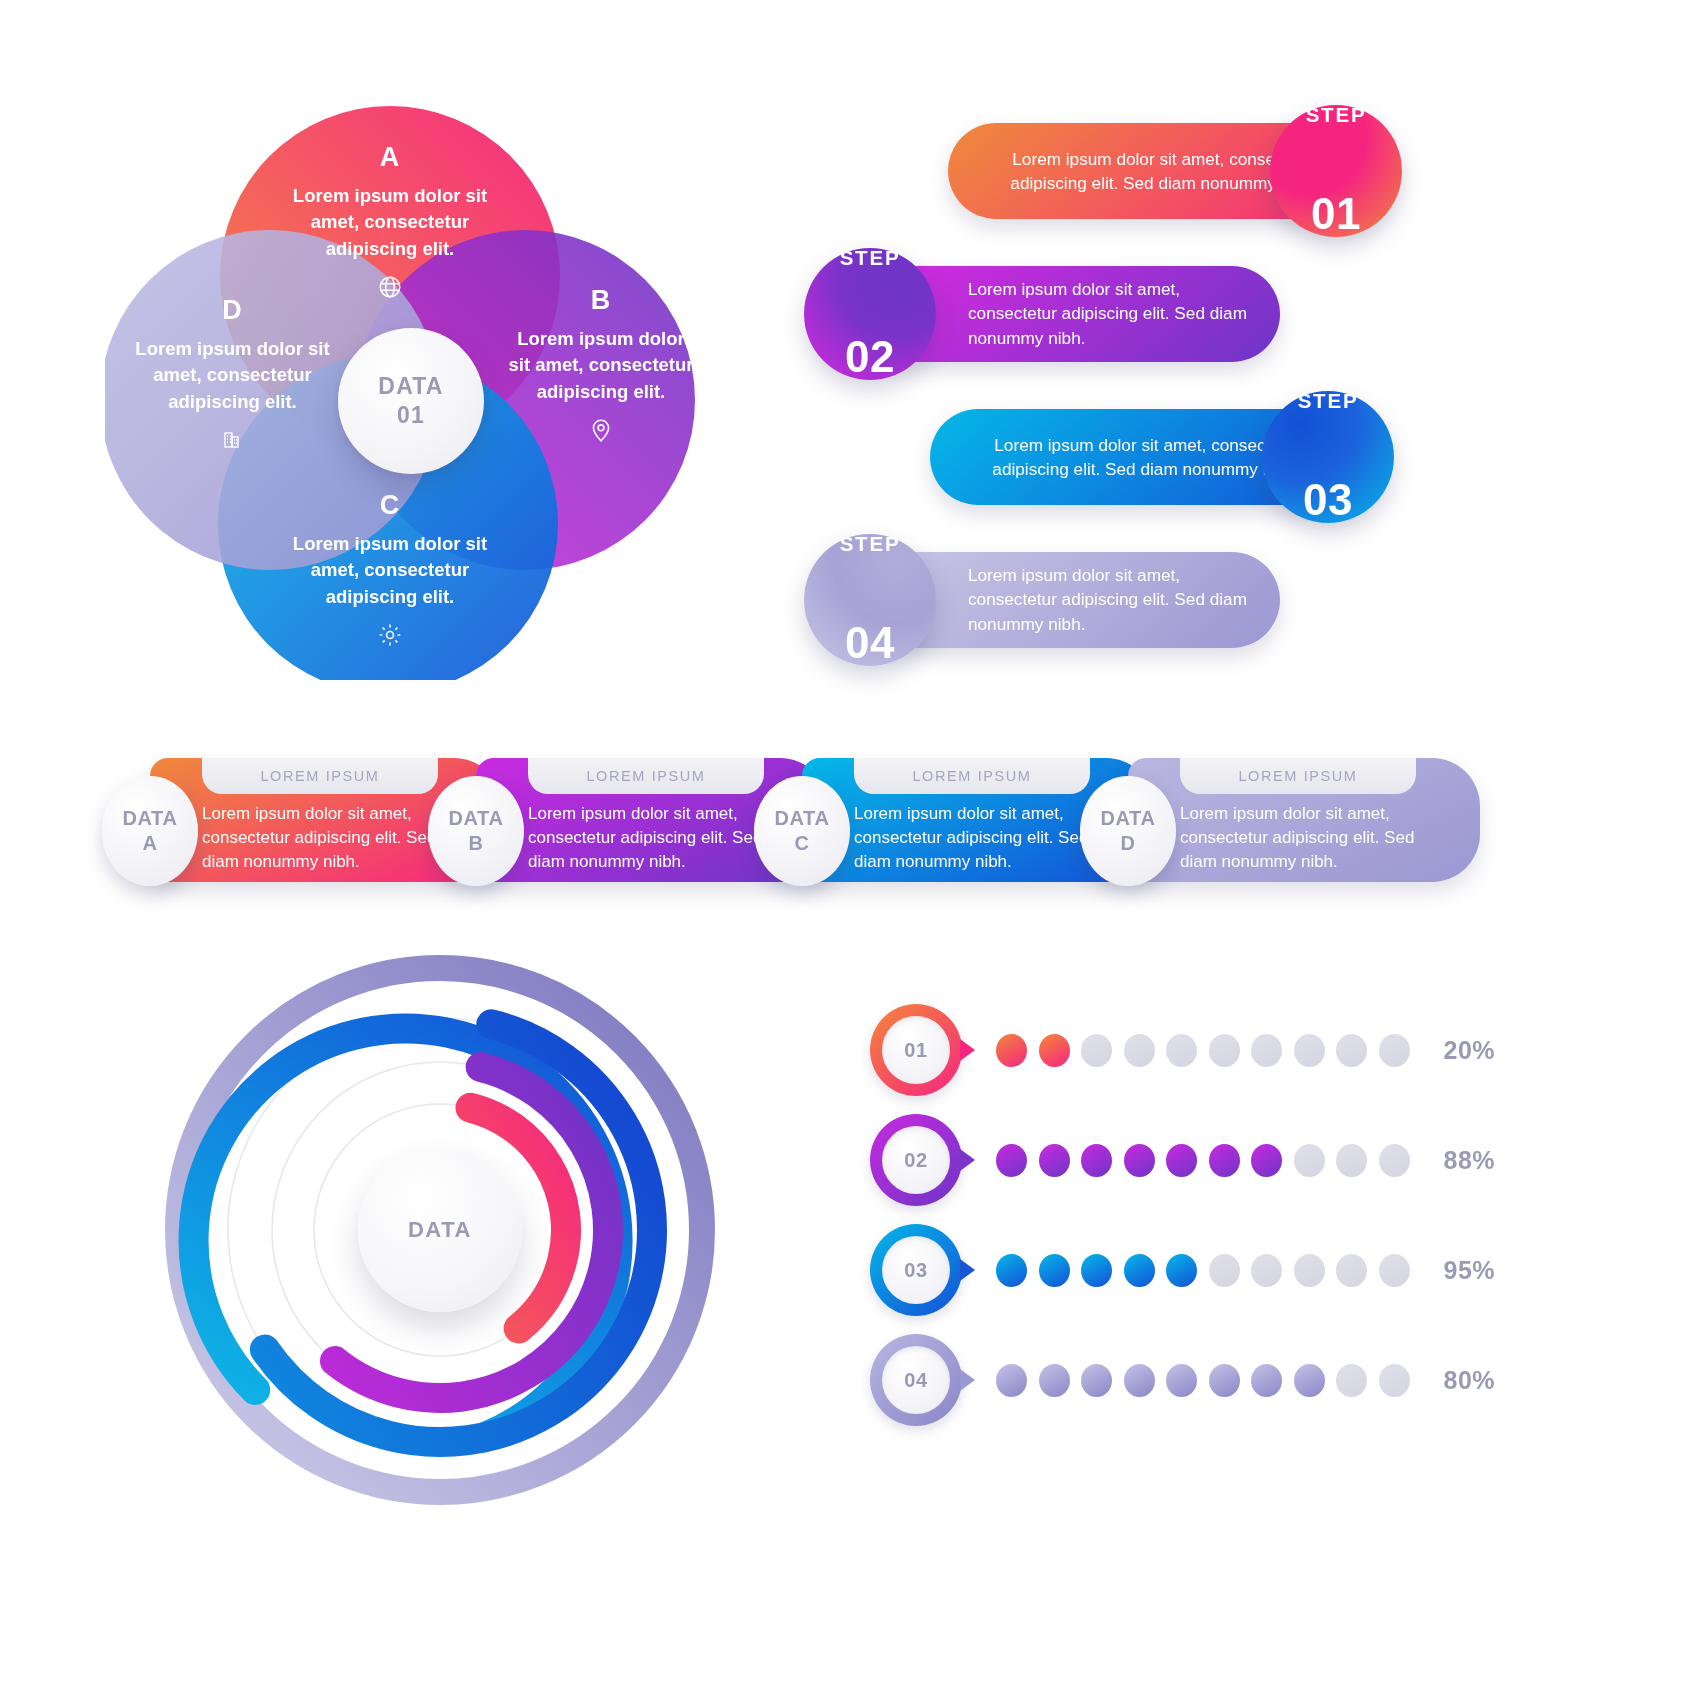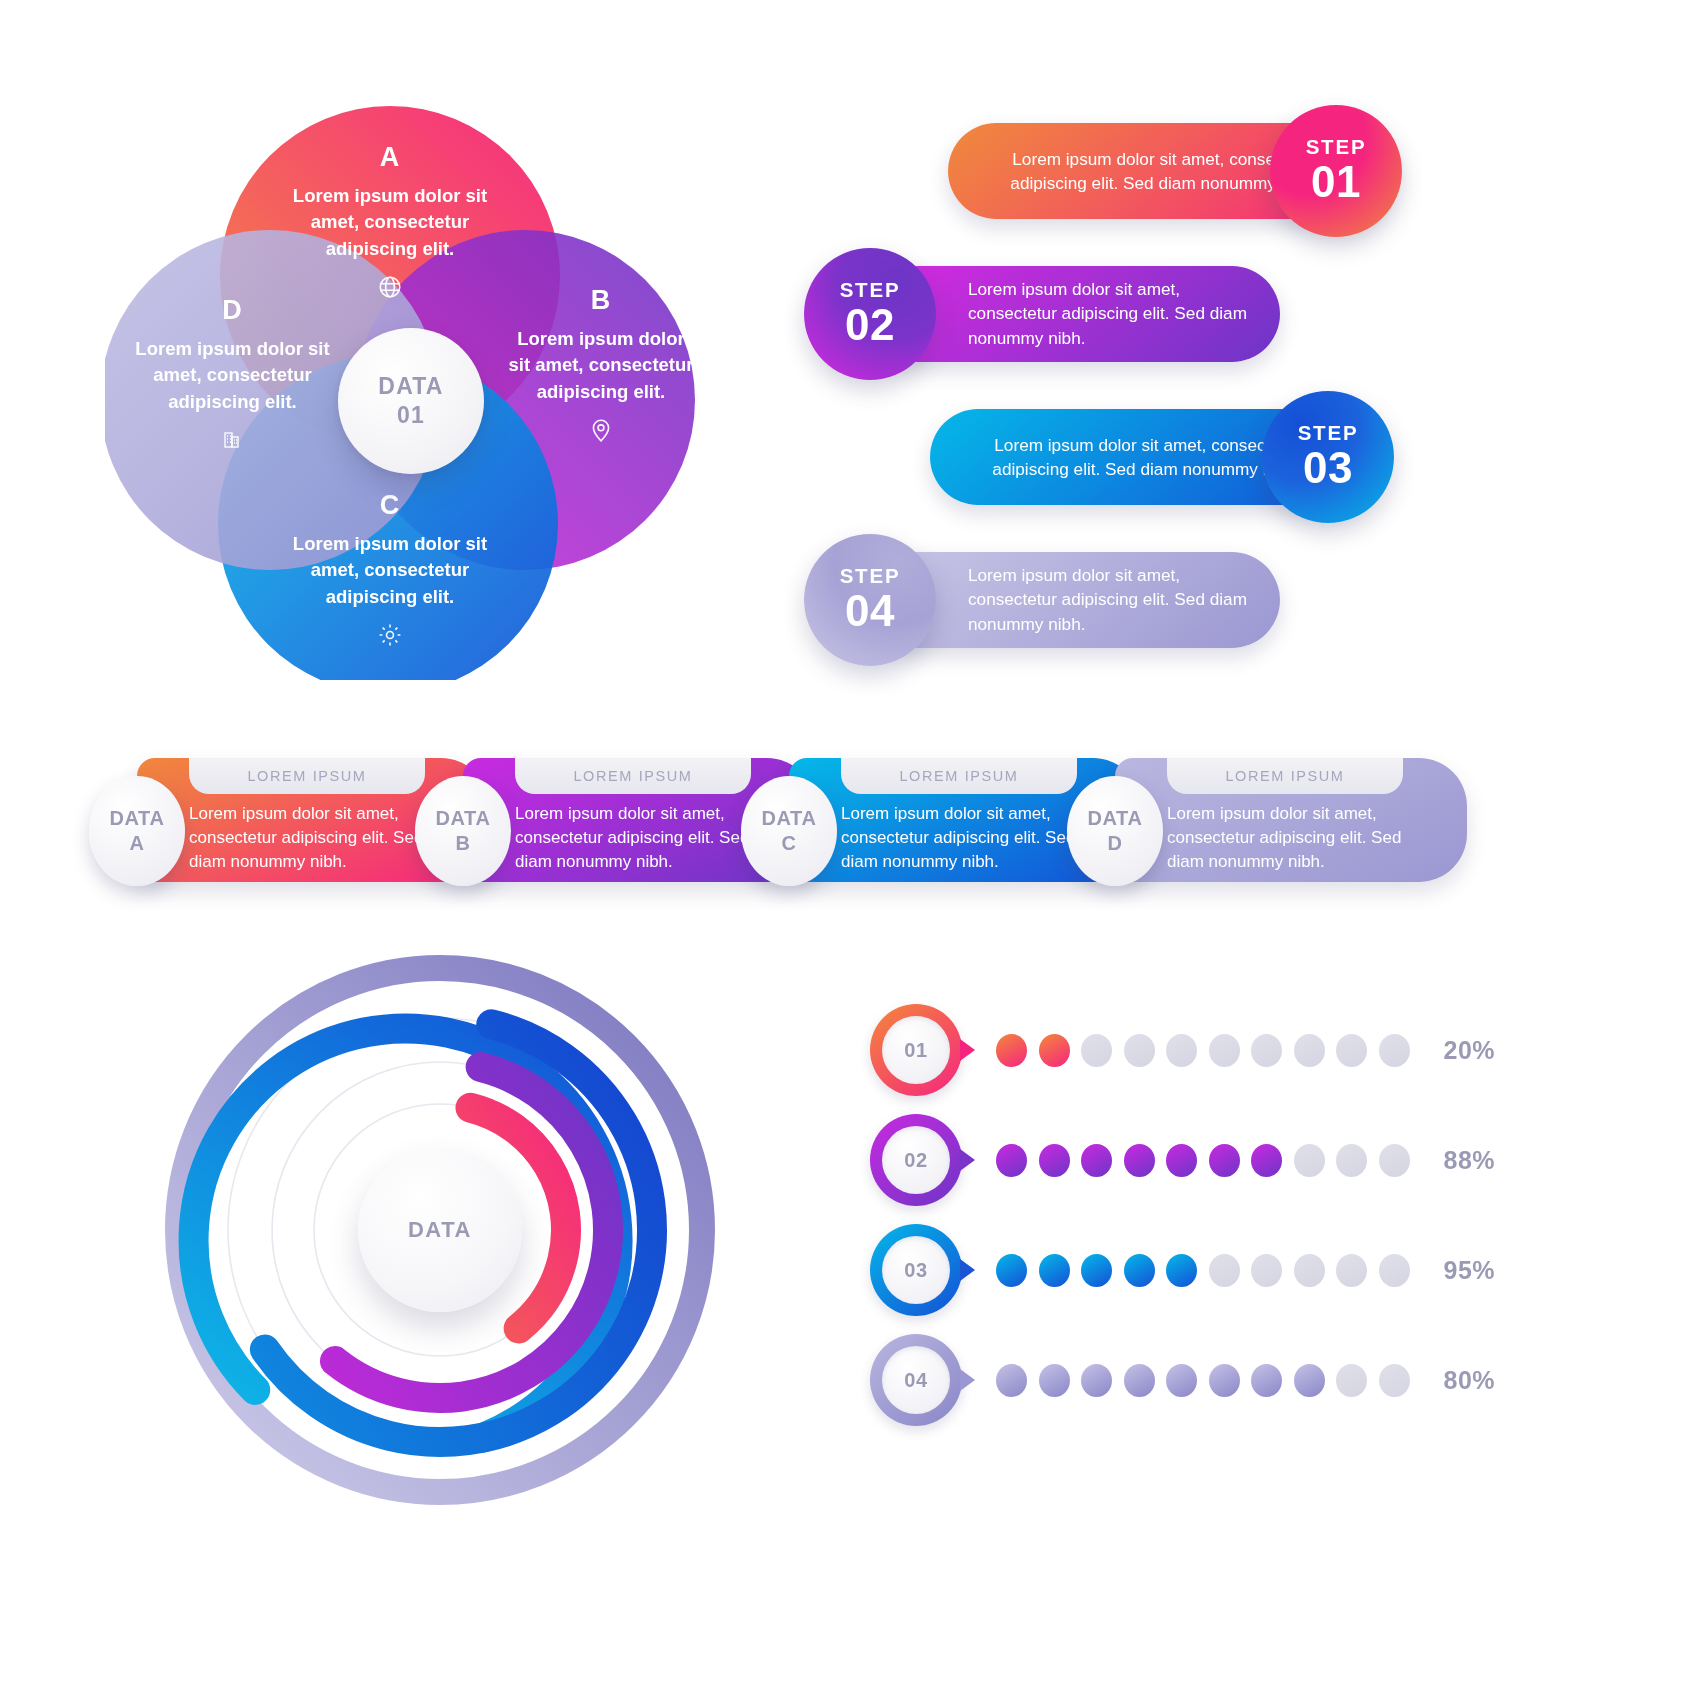--- a/index.html
+++ b/index.html
@@ -20,27 +20,27 @@
   .venn-core span{color:#9a9ab4;font-weight:bold;font-size:23px;letter-spacing:1.2px;line-height:1.25;}
 
   
   #steps{position:absolute;left:800px;top:105px;width:660px;height:570px;}
   .step-row{position:absolute;height:132px;}
   .step-bar{position:absolute;top:18px;height:96px;border-radius:48px;
     box-shadow:0 9px 20px rgba(60,60,110,.18);}
   .step-bar p{margin:0;position:absolute;left:0;right:0;top:50%;transform:translateY(-50%);
     color:#fff;font-size:17.2px;line-height:1.42;padding:0 28px;box-sizing:border-box;}
   .step-circ{position:absolute;top:0;width:132px;height:132px;border-radius:50%;
-    display:flex;flex-direction:column;align-items:center;justify-content:center;
+    display:flex;flex-direction:column;align-items:center;justify-content:space-between;
     box-shadow:0 10px 22px rgba(60,60,110,.22);z-index:4;}
   .step-circ .k{color:#fff;font-size:20.5px;font-weight:bold;letter-spacing:1.8px;line-height:1;}
   .step-circ .n{color:#fff;font-size:44px;font-weight:bold;letter-spacing:.5px;line-height:1.05;margin-top:2px;}
 
   
-  #bands{position:absolute;left:97px;top:740px;width:1365px;height:160px;}
+  #bands{position:absolute;left:110px;top:740px;width:1365px;height:160px;}
   .band{position:absolute;top:18px;width:352px;height:124px;}
   .band-body{position:absolute;left:0;top:0;width:352px;height:124px;border-radius:18px 48px 48px 18px;
     box-shadow:0 10px 20px rgba(60,60,110,.16);overflow:hidden;}
   .band-cap{position:absolute;left:52px;top:0;width:236px;height:36px;
     background:linear-gradient(180deg,#f2f2f6 0%,#e6e6ee 100%);
     border-radius:0 0 20px 20px;display:flex;align-items:center;justify-content:center;z-index:3;}
   .band-cap span{font-size:14.5px;letter-spacing:1.6px;color:#a6a6bd;font-weight:400;}
   .band-txt{position:absolute;left:52px;top:44px;width:250px;color:#fff;font-size:17px;line-height:1.4;}
   .band-chip{position:absolute;left:-48px;top:18px;width:96px;height:110px;border-radius:50%;
     background:radial-gradient(circle at 36% 30%,#ffffff 0%,#f3f3f7 60%,#e7e7ef 100%);

